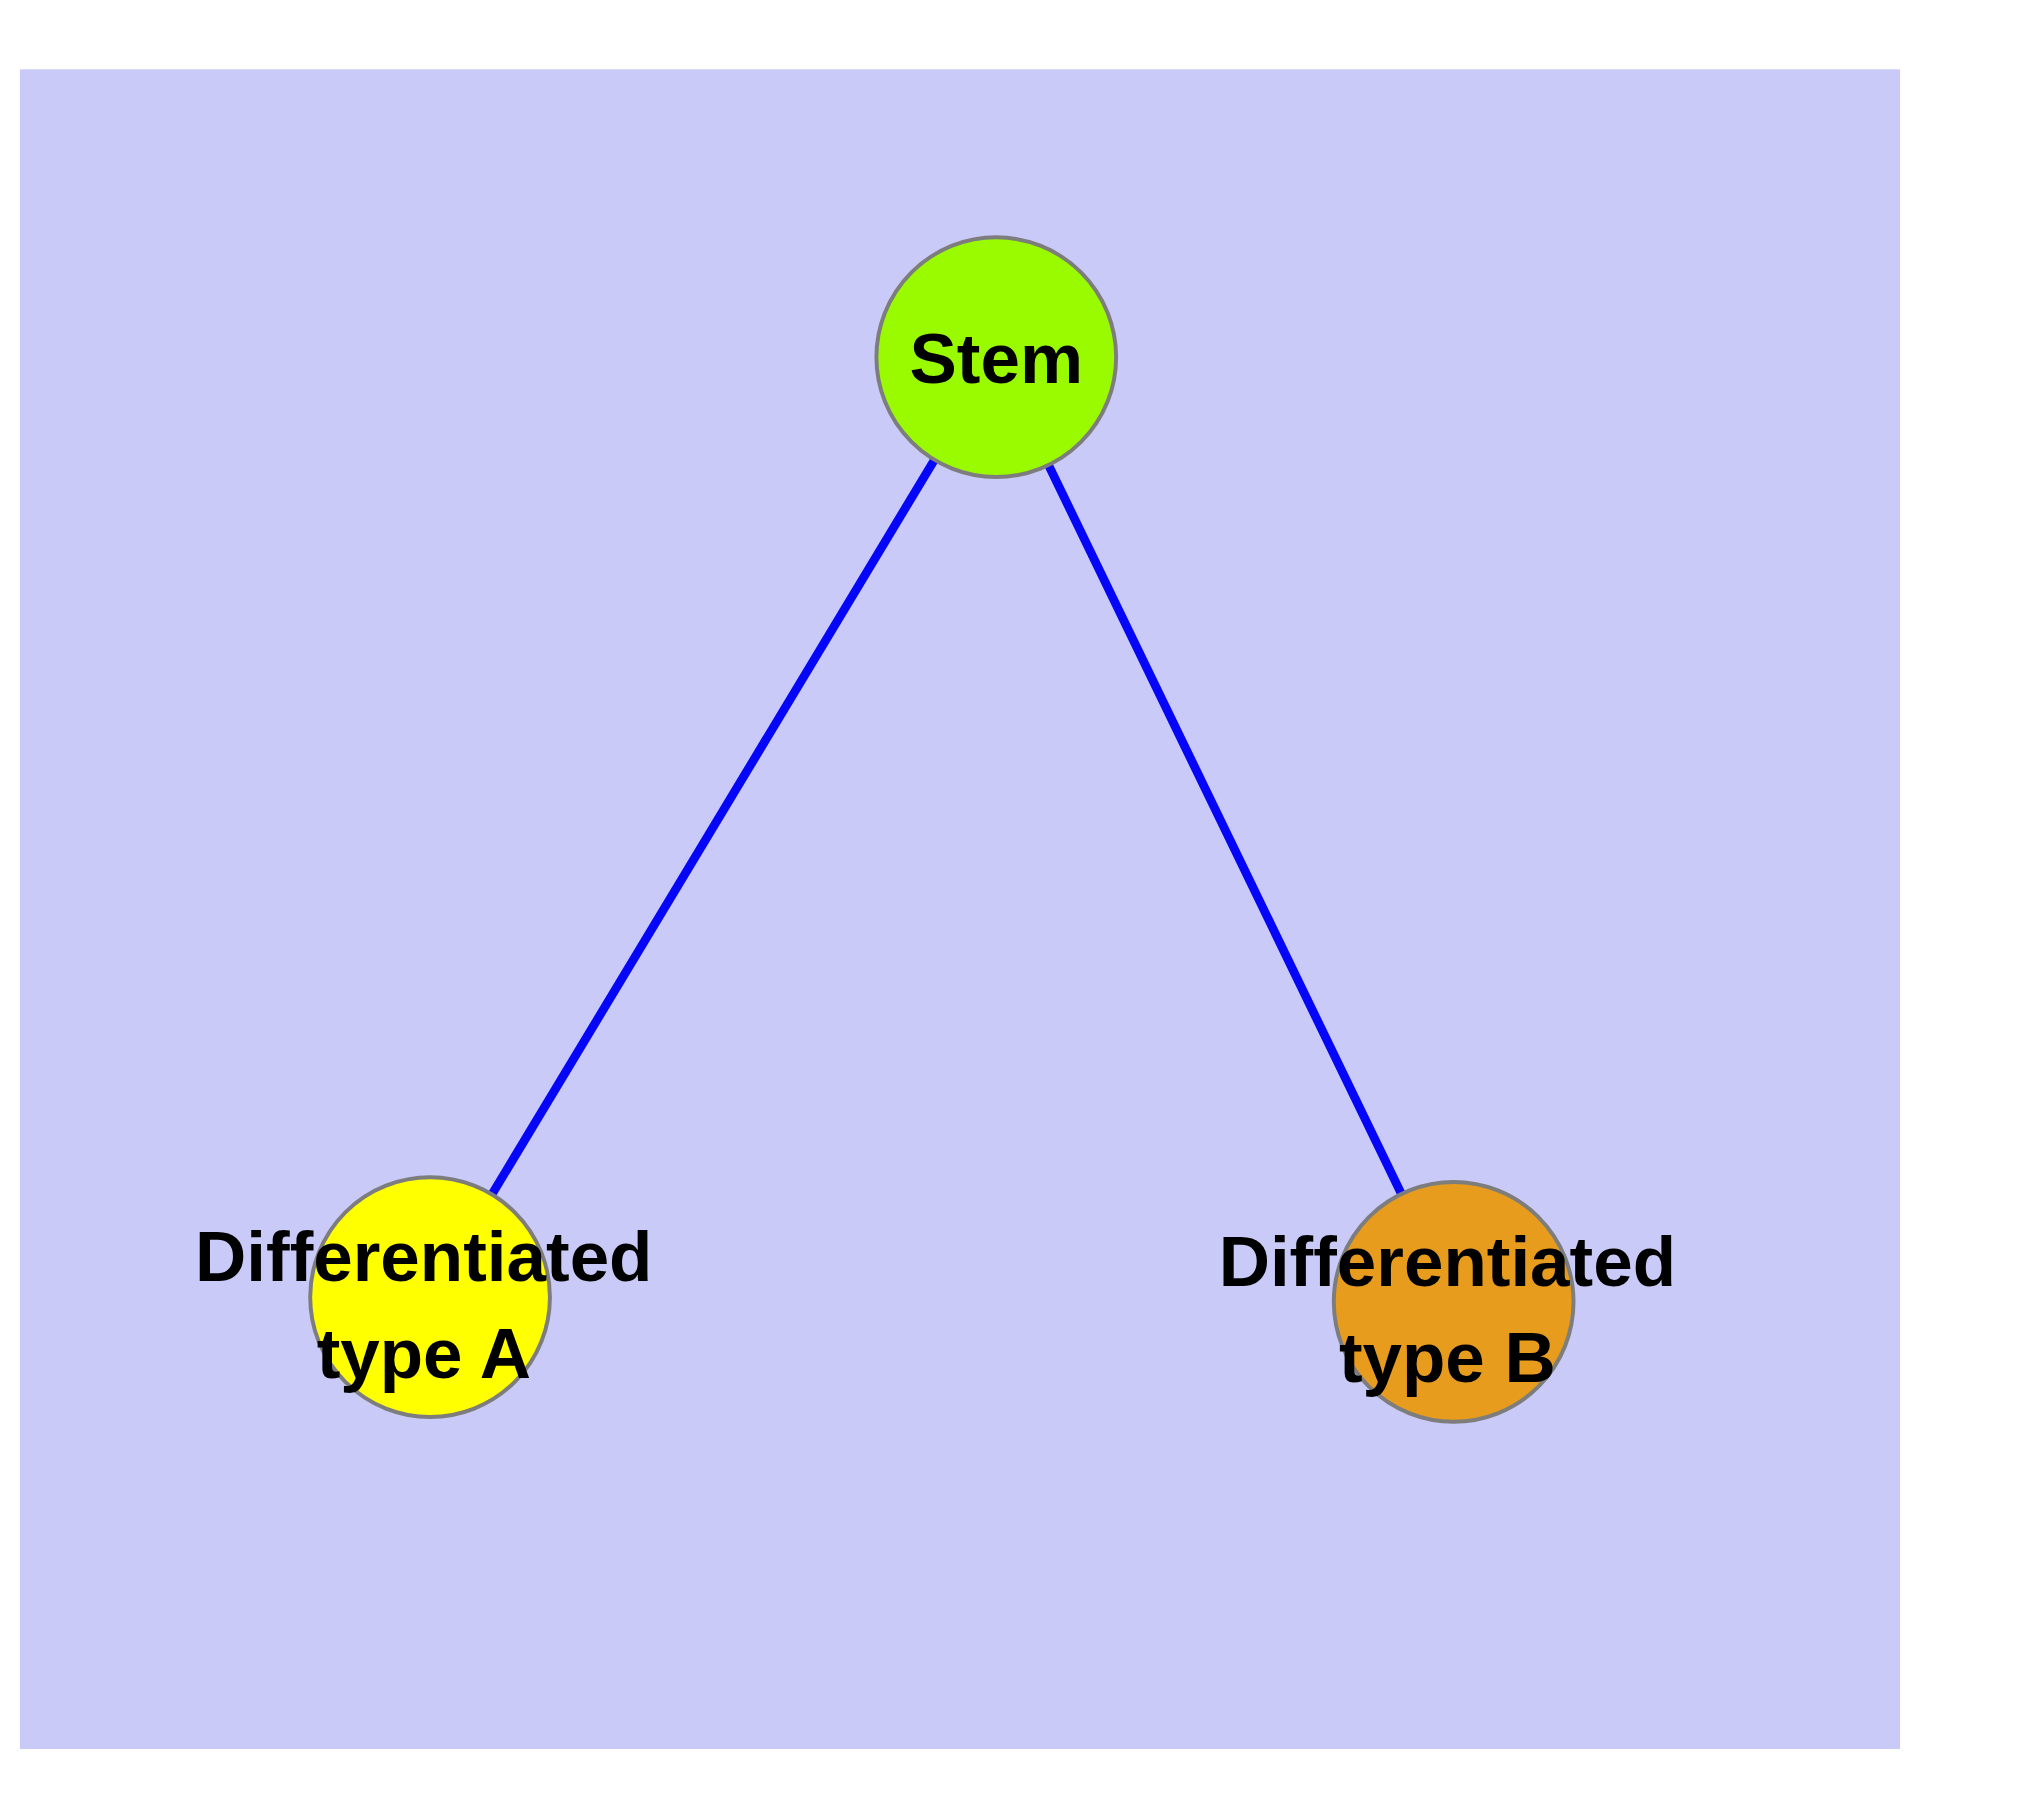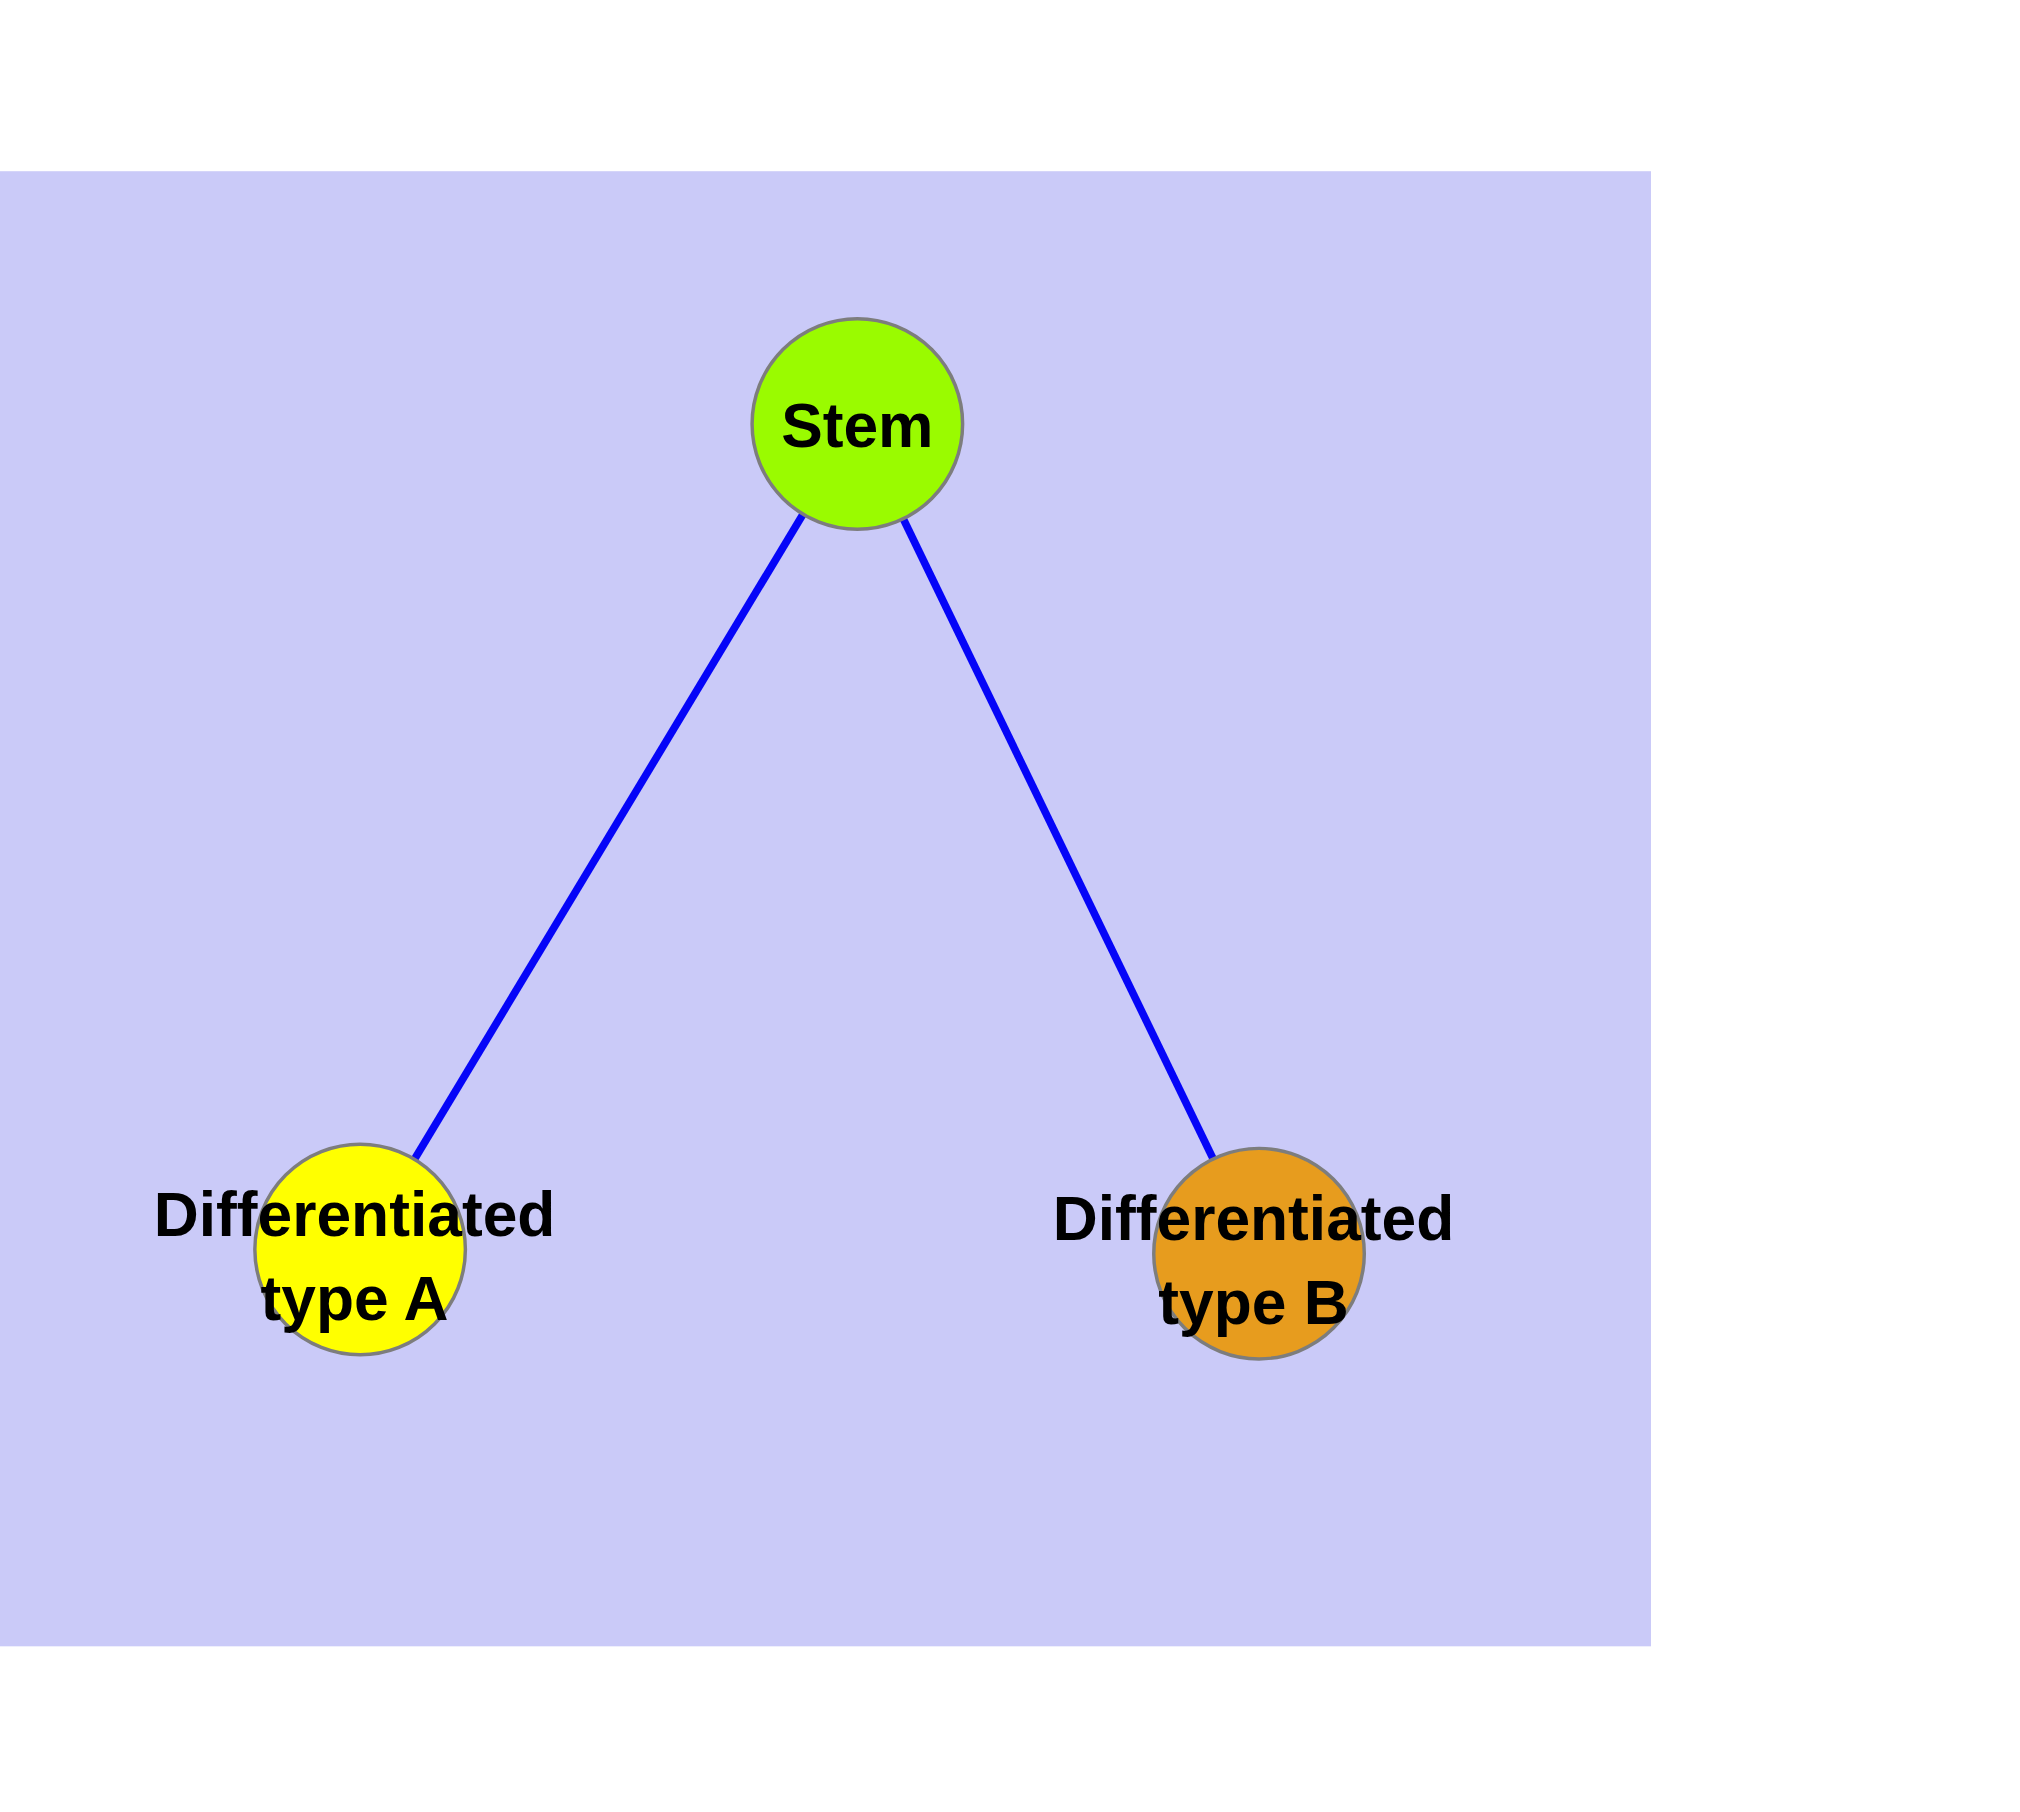--- a/index.html
+++ b/index.html
@@ -1,20 +1,21 @@
 <!DOCTYPE html>
 <html style="font-size:13.6px"><head>
 <meta charset="utf-8">
 <style>
   html, body { margin: 0; padding: 0; background: #ffffff; }
   .stage {
     position: relative;
-    width: 1651px;
+    width: 1880px;
     height: 1812px;
     overflow: hidden;
+    margin-left: 20px;
   }
   svg { display: block; width: 100%; height: 100%; }
   .node-label {
     font-family: "Liberation Sans", sans-serif;
     font-weight: bold;
     font-size: 90px;
     text-anchor: middle;
   }
 </style>
 </head>

